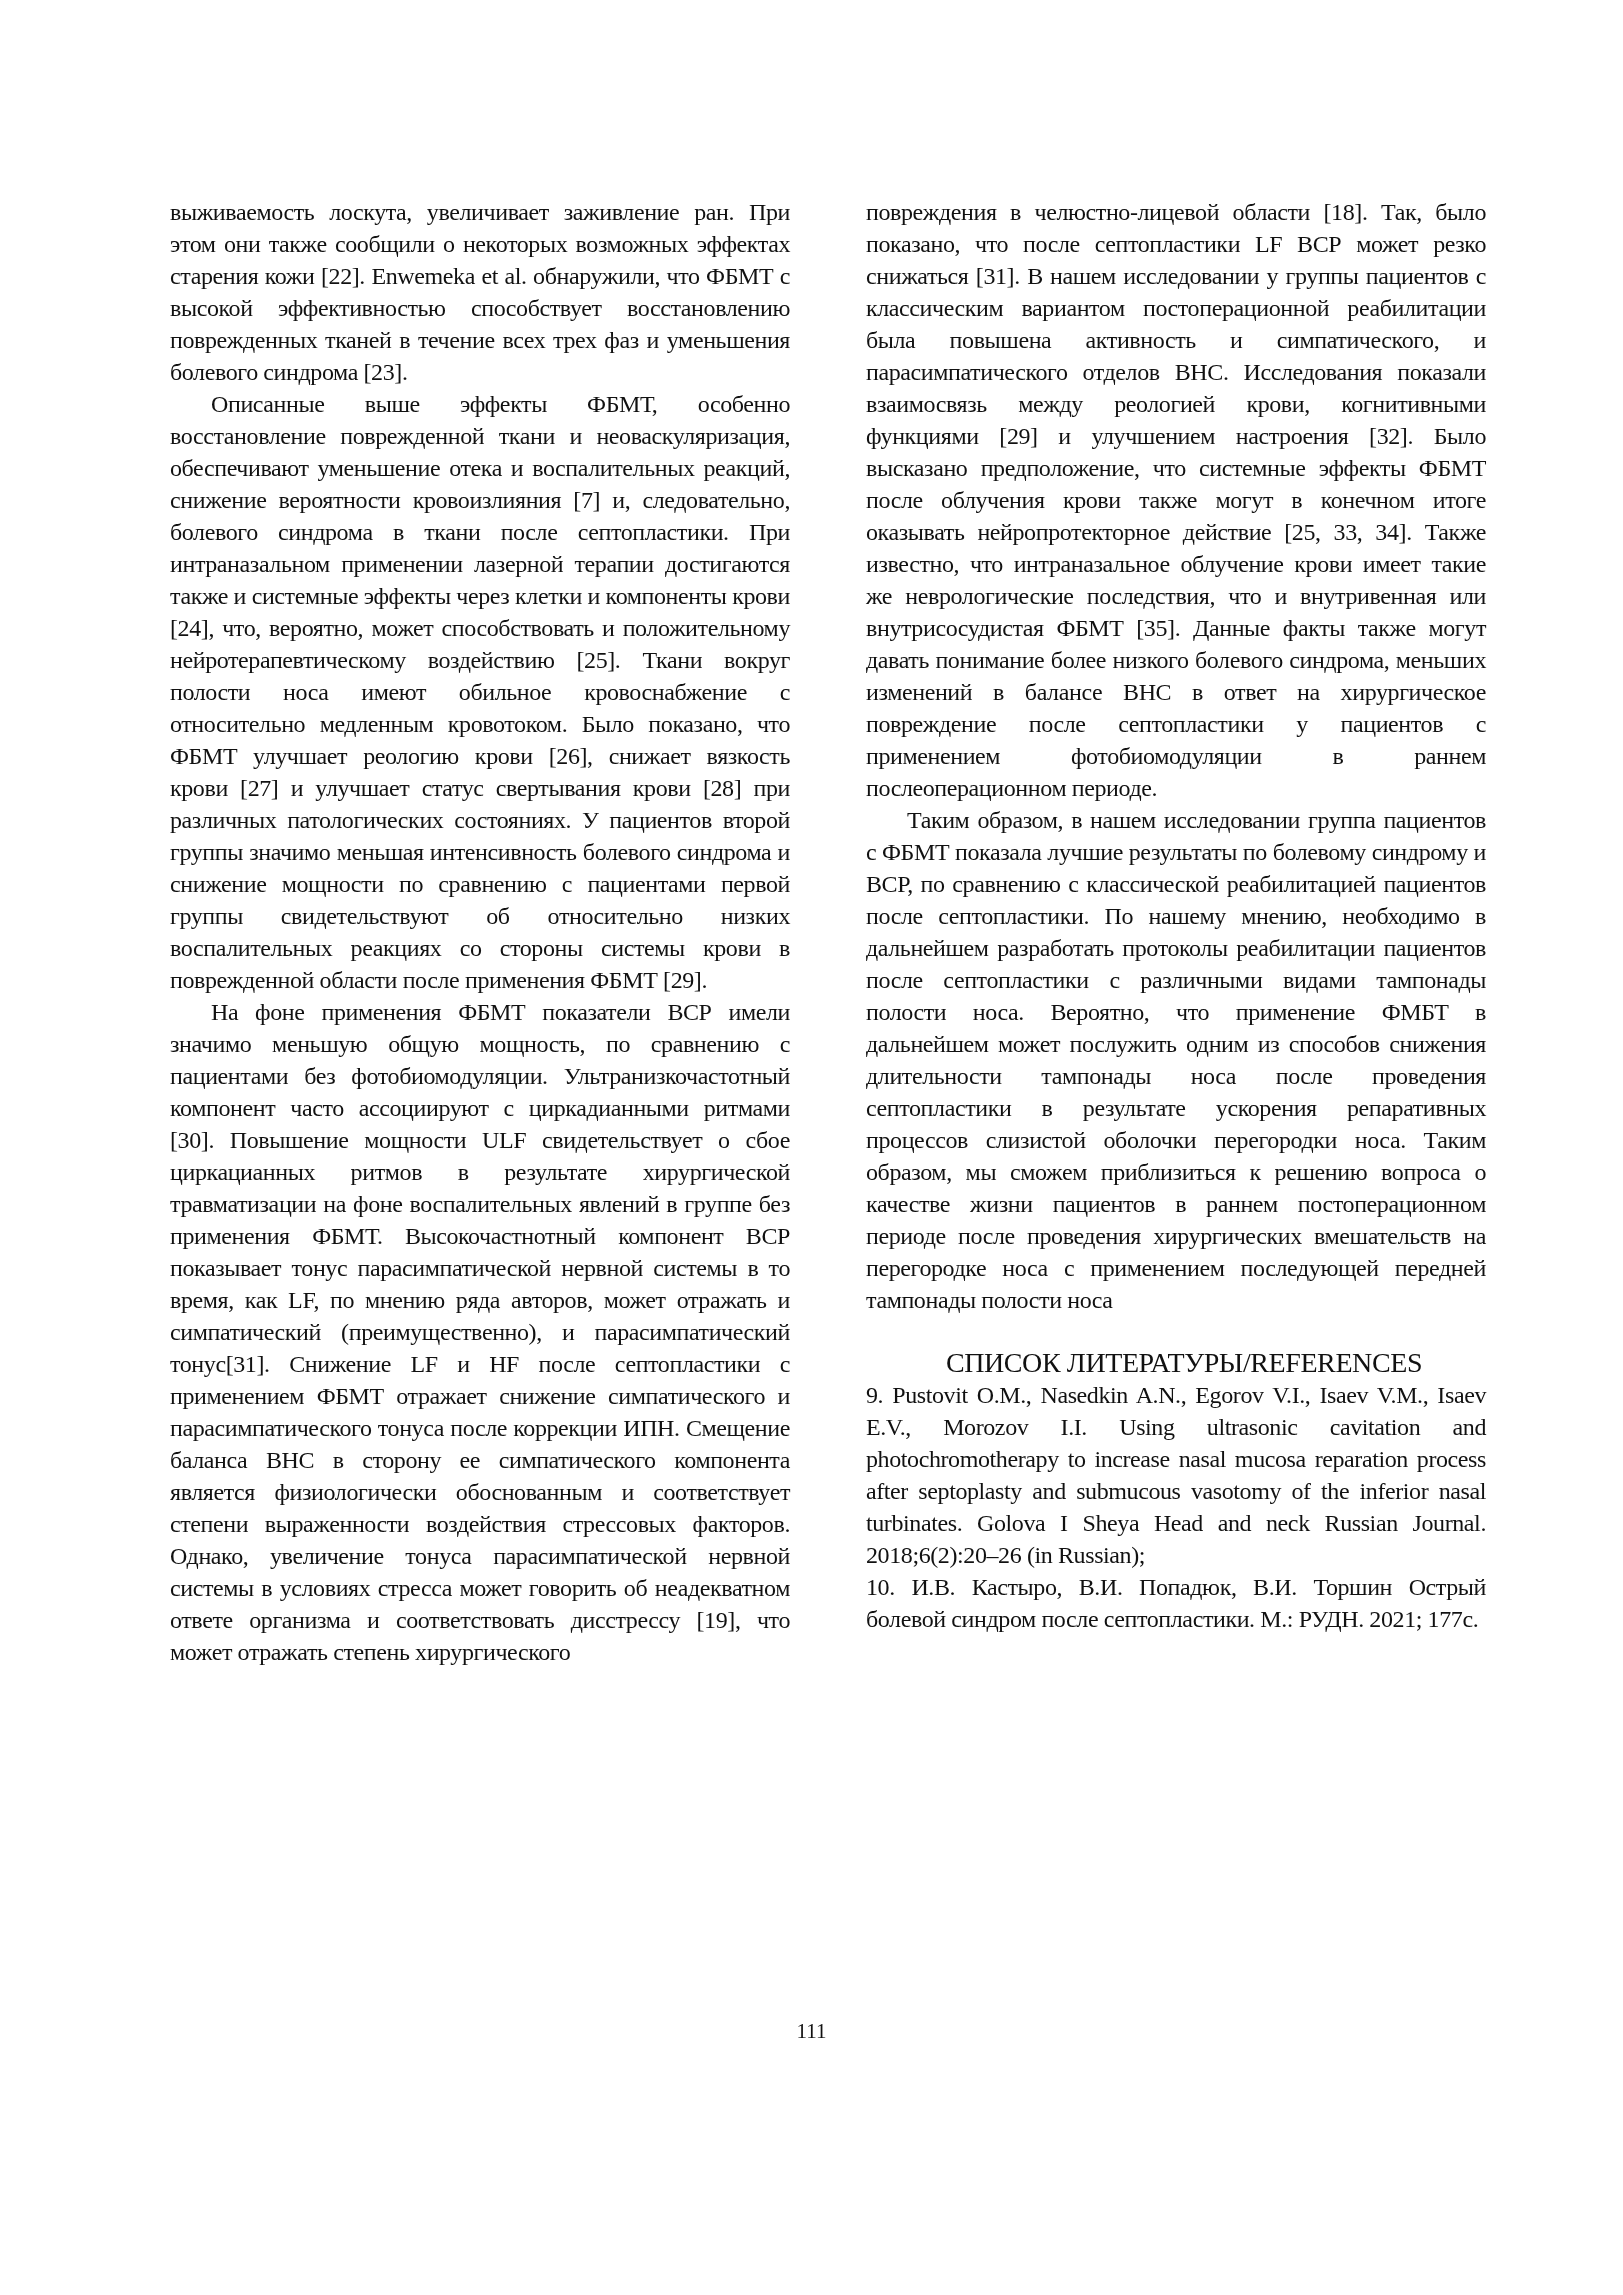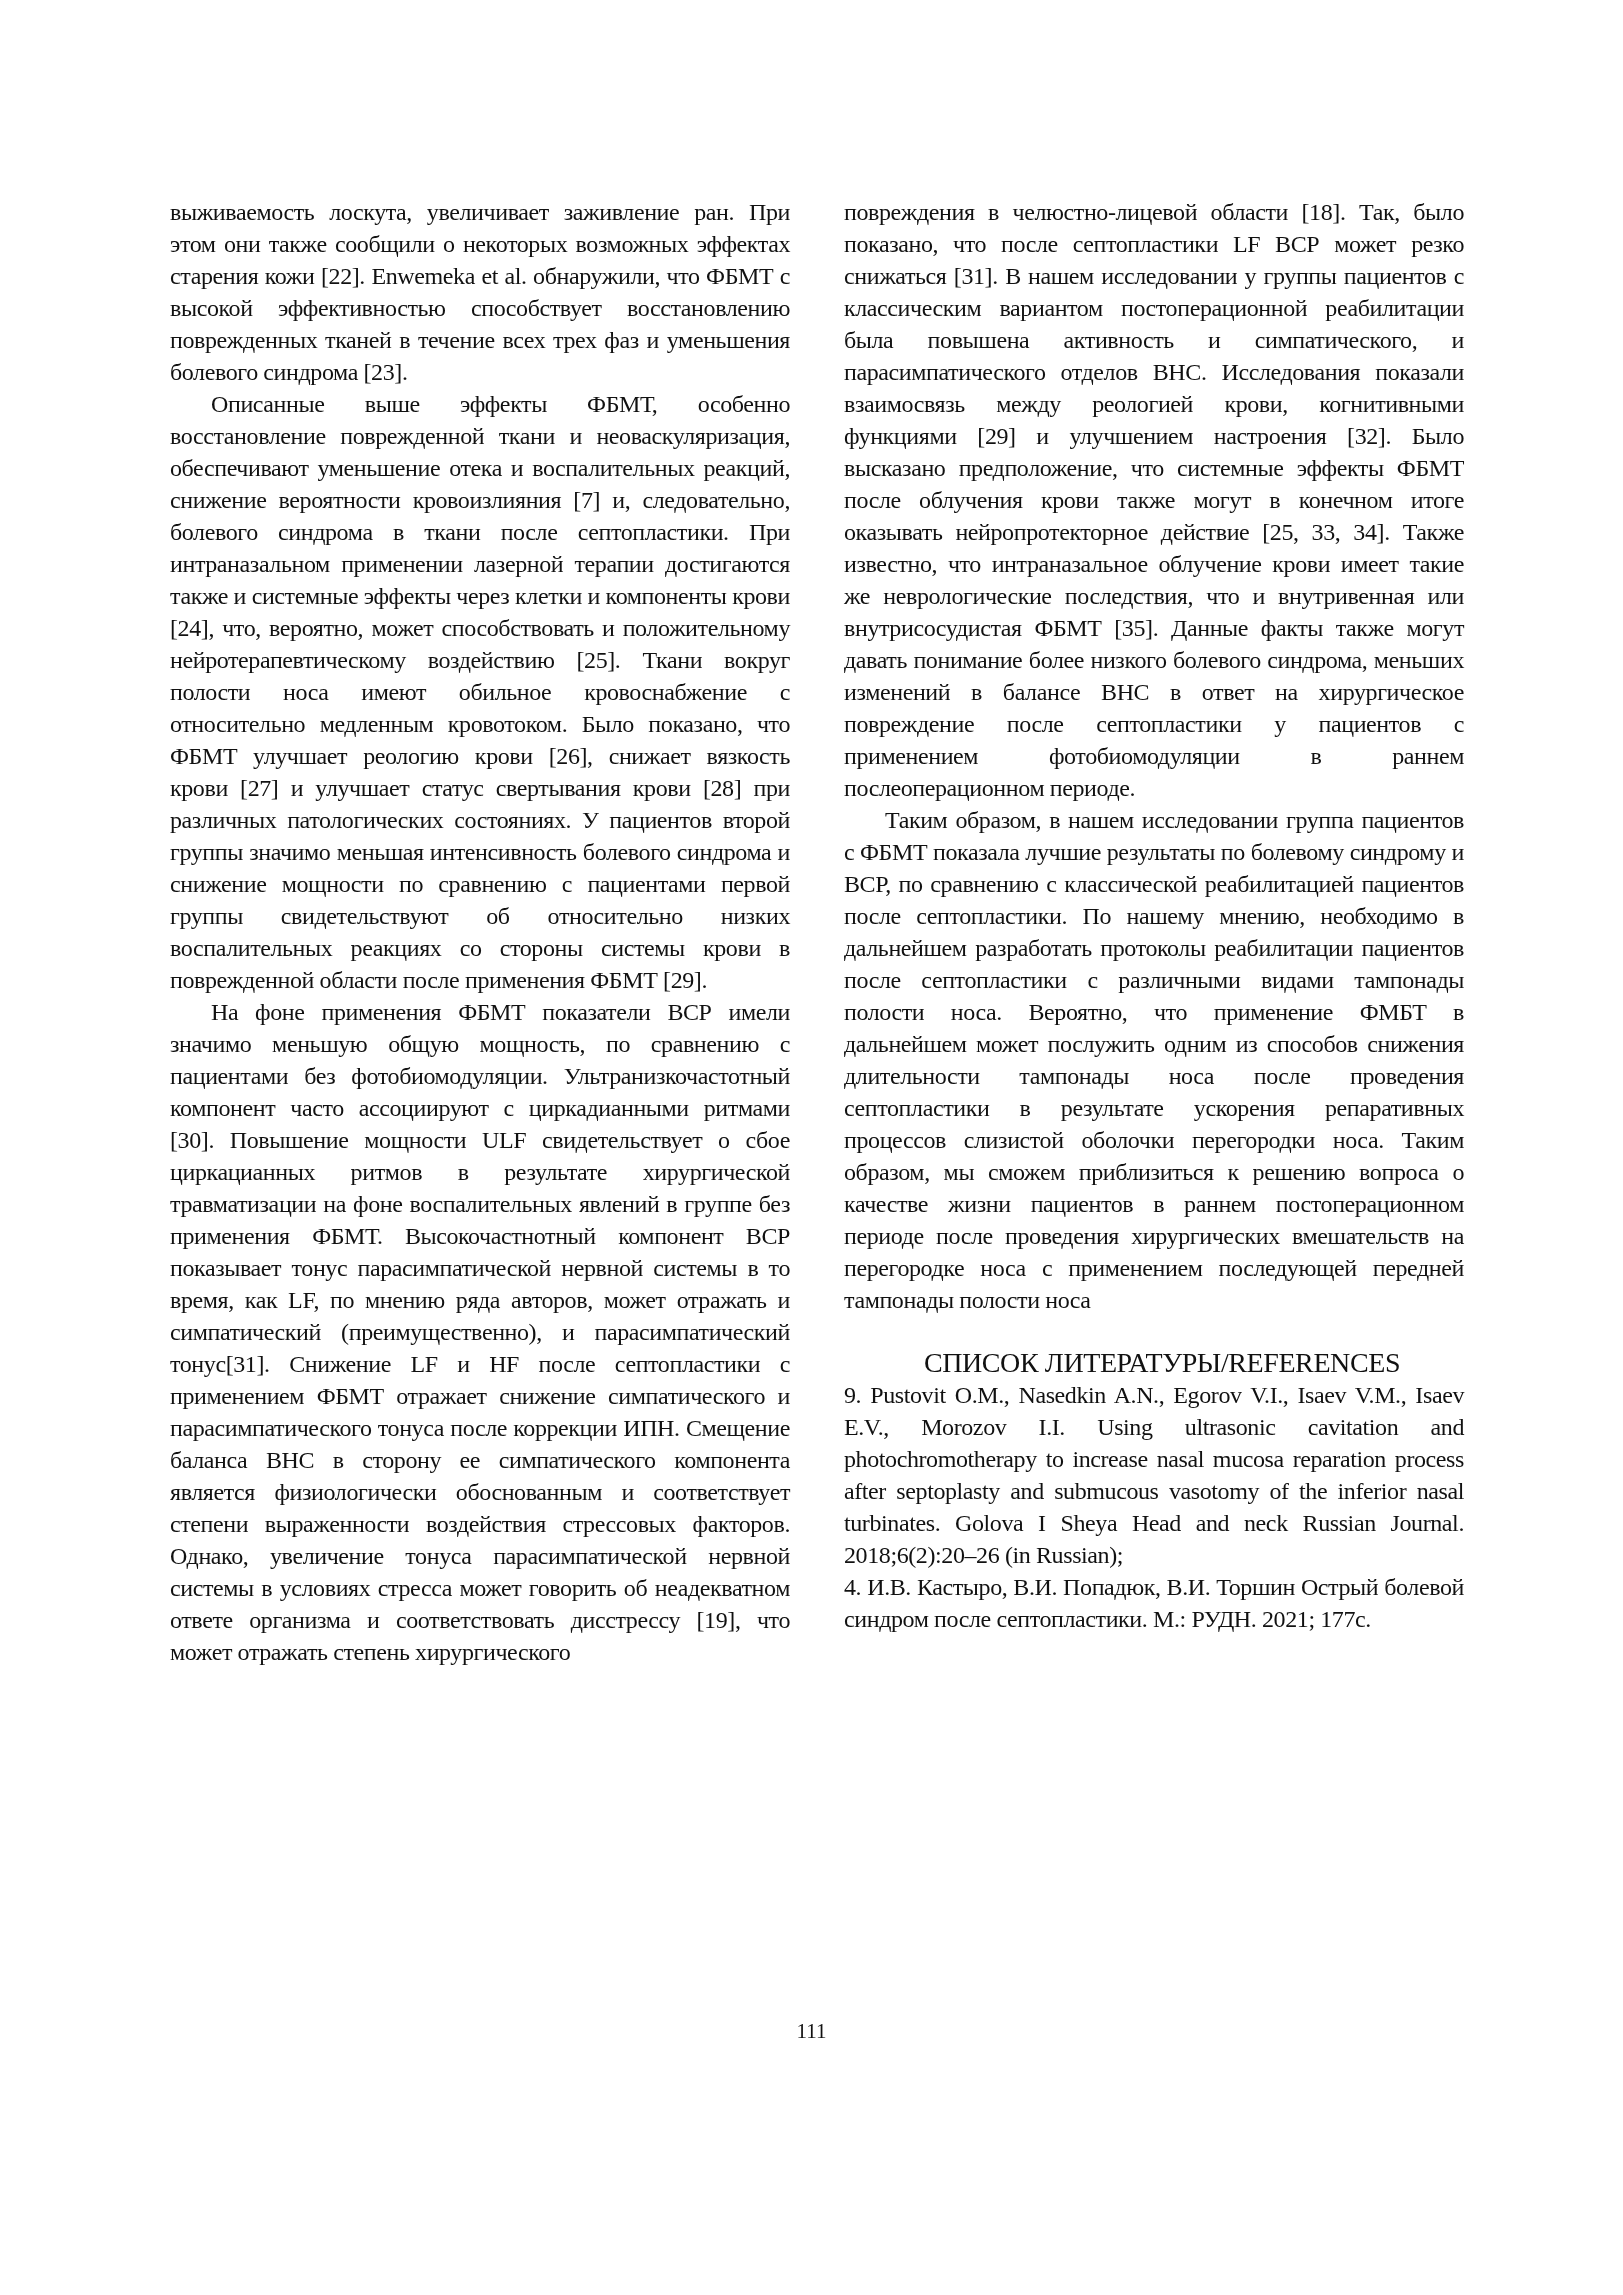--- a/index.html
+++ b/index.html
@@ -12,21 +12,21 @@
     font-family: "Liberation Serif", serif;
     font-size: 24px;
     line-height: 32px;
     color: #111;
     text-align: justify;
     letter-spacing: -0.4px;
     word-spacing: 0px;
     transform-origin: 0 0;
   }
   .col-left { left: 170px; }
-  .col-right { left: 844px; }
+  .col-right { left: 866px; }
   .col p { margin: 0; hyphens: none; }
   .col p.indent { text-indent: 41px; }
   .refs-heading {
     margin: 31px 0 0 16px;
     text-align: center;
     font-size: 28px;
     letter-spacing: -0.4px;
   }
   .ref { margin: 0 0 3.9px 0; font-family: Liberation Serif, serif; }
   .page-number {
@@ -51,19 +51,19 @@
   </div>
 
   <div class="col col-right">
     <p>повреждения в челюстно-лицевой области [18]. Так, было показано, что после септопластики LF ВСР может резко снижаться [31]. В нашем исследовании у группы пациентов с классическим вариантом постоперационной реабилитации была повышена активность и симпатического, и парасимпатического отделов ВНС. Исследования показали взаимосвязь между реологией крови, когнитивными функциями [29] и улучшением настроения [32]. Было высказано предположение, что системные эффекты ФБМТ после облучения крови также могут в конечном итоге оказывать нейропротекторное действие [25, 33, 34]. Также известно, что интраназальное облучение крови имеет такие же неврологические последствия, что и внутривенная или внутрисосудистая ФБМТ [35]. Данные факты также могут давать понимание более низкого болевого синдрома, меньших изменений в балансе ВНС в ответ на хирургическое повреждение после септопластики у пациентов с применением фотобиомодуляции в раннем послеоперационном периоде.</p>
     <p class="indent">Таким образом, в нашем исследовании группа пациентов с ФБМТ показала лучшие результаты по болевому синдрому и ВСР, по сравнению с классической реабилитацией пациентов после септопластики. По нашему мнению, необходимо в дальнейшем разработать протоколы реабилитации пациентов после септопластики с различными видами тампонады полости носа. Вероятно, что применение ФМБТ в дальнейшем может послужить одним из способов снижения длительности тампонады носа после проведения септопластики в результате ускорения репаративных процессов слизистой оболочки перегородки носа. Таким образом, мы сможем приблизиться к решению вопроса о качестве жизни пациентов в раннем постоперационном периоде после проведения хирургических вмешательств на перегородке носа с применением последующей передней тампонады полости носа</p>
 
     <div class="refs-heading">СПИСОК ЛИТЕРАТУРЫ/REFERENCES</div>
 
     <div>
       <p class="ref">9. Pustovit O.M., Nasedkin A.N., Egorov V.I., Isaev V.M., Isaev E.V., Morozov I.I. Using ultrasonic cavitation and photochromotherapy to increase nasal mucosa reparation process after septoplasty and submucous vasotomy of the inferior nasal turbinates. Golova I Sheya Head and neck Russian Journal. 2018;6(2):20–26 (in Russian);</p>
-      <p class="ref">4. И.В. Кастыро, В.И. Попадюк, В.И. Торшин Острый болевой синдром после септопластики. М.: РУДН. 2021; 177с.</p>
+      <p class="ref">10. И.В. Кастыро, В.И. Попадюк, В.И. Торшин Острый болевой синдром после септопластики. М.: РУДН. 2021; 177с.</p>
     </div>
   </div>
 
   <div class="page-number">111</div>
 </div>
 
 
 </body></html>

